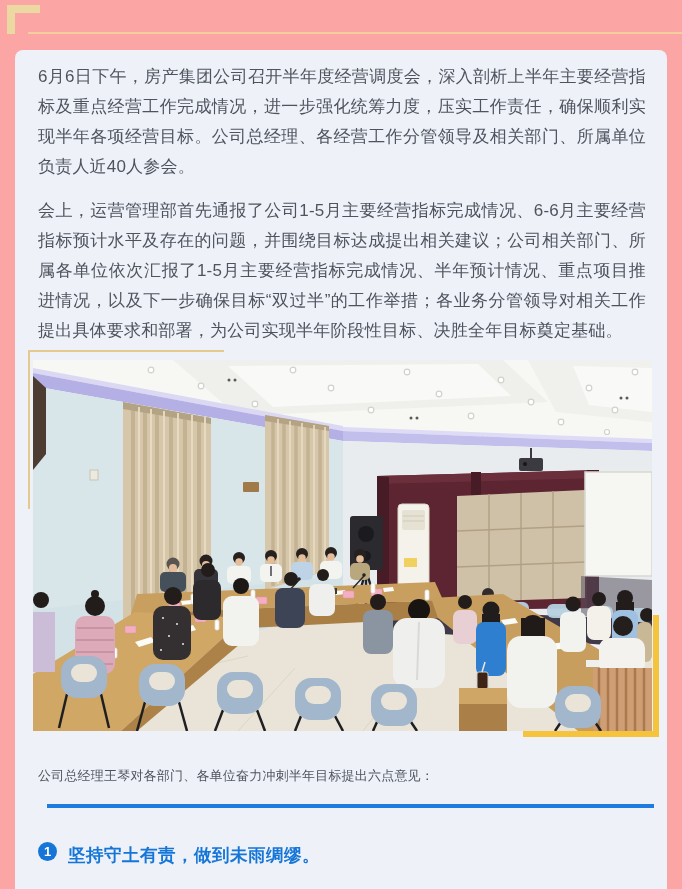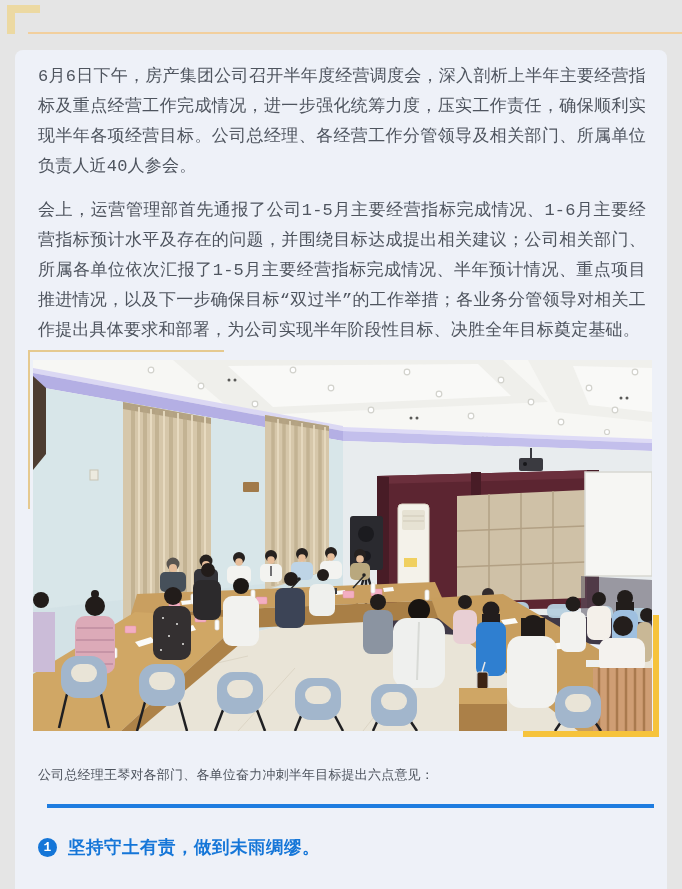--- a/index.html
+++ b/index.html
@@ -1,18 +1,18 @@
 <!DOCTYPE html>
 <html><head>
 <meta charset="utf-8">
 <style>
   html,body{margin:0;padding:0;background:#ffffff;}
   .page{
-    position:relative;width:682px;height:889px;background:#e5e5e5;
-    overflow:hidden;font-family:Liberation Mono, monospace;
+    position:relative;width:682px;height:889px;background:#fca5a5;
+    overflow:hidden;font-family:Liberation Sans, sans-serif;
   }
   
   .corner-bracket{
     position:absolute;left:7px;top:5px;width:25px;height:21px;
     border-left:8px solid #ecd9a2;border-top:8px solid #ecd9a2;
   }
   
   .top-gold-line{
     position:absolute;left:28px;right:0;top:32px;height:2px;background:#f2cf9d;
   }
@@ -46,35 +46,35 @@
   }
   .point-row{
     margin-top:27px;display:flex;align-items:center;gap:11px;
   }
   .badge{
     flex:0 0 auto;width:19px;height:19px;border-radius:50%;
     background:#1576d8;color:#ffffff;font-size:13px;font-weight:bold;
     display:flex;align-items:center;justify-content:center;line-height:1;
   }
   .point-text{
-    color:#1576d8;font-weight:bold;font-size:17.5px;letter-spacing:0.5px;
+    color:#1576d8;font-weight:bold;font-size:17.5px;letter-spacing:0.5px;margin-top:8px;
   }
 </style>
 </head>
 <body>
 
 <div class="page">
 
   <div class="corner-bracket"></div>
   <div class="top-gold-line"></div>
 
   <div class="content">
 
     <p class="body-text">6月6日下午，房产集团公司召开半年度经营调度会，深入剖析上半年主要经营指标及重点经营工作完成情况，进一步强化统筹力度，压实工作责任，确保顺利实现半年各项经营目标。公司总经理、各经营工作分管领导及相关部门、所属单位负责人近40人参会。</p>
-    <p class="body-text">会上，运营管理部首先通报了公司1-5月主要经营指标完成情况、1-6月主要经营指标预计水平及存在的问题，并围绕目标达成提出相关建议；公司相关部门、所属各单位依次汇报了1-5月主要经营指标完成情况、半年预计情况、重点项目推进情况，以及下一步确保目标“双过半”的工作举措；各业务分管领导对相关工作提出具体要求和部署，为公司实现半年阶段性目标、决胜全年目标奠定基础。</p>
+    <p class="body-text">会上，运营管理部首先通报了公司1-5月主要经营指标完成情况、6-6月主要经营指标预计水平及存在的问题，并围绕目标达成提出相关建议；公司相关部门、所属各单位依次汇报了1-5月主要经营指标完成情况、半年预计情况、重点项目推进情况，以及下一步确保目标“双过半”的工作举措；各业务分管领导对相关工作提出具体要求和部署，为公司实现半年阶段性目标、决胜全年目标奠定基础。</p>
 
     <div class="figure-wrap">
       <div class="frame-tl"></div>
       <div class="bracket-br"></div>
 
       <svg class="photo" viewBox="0 0 619 371" preserveAspectRatio="none" role="img" aria-label="半年度经营调度会会议现场照片">
 
         <g>
           <rect x="0" y="0" width="619" height="132" fill="#f7f7f4"></rect>
           <polygon points="140,0 470,0 515,42 205,56" fill="#efefeb"></polygon>

